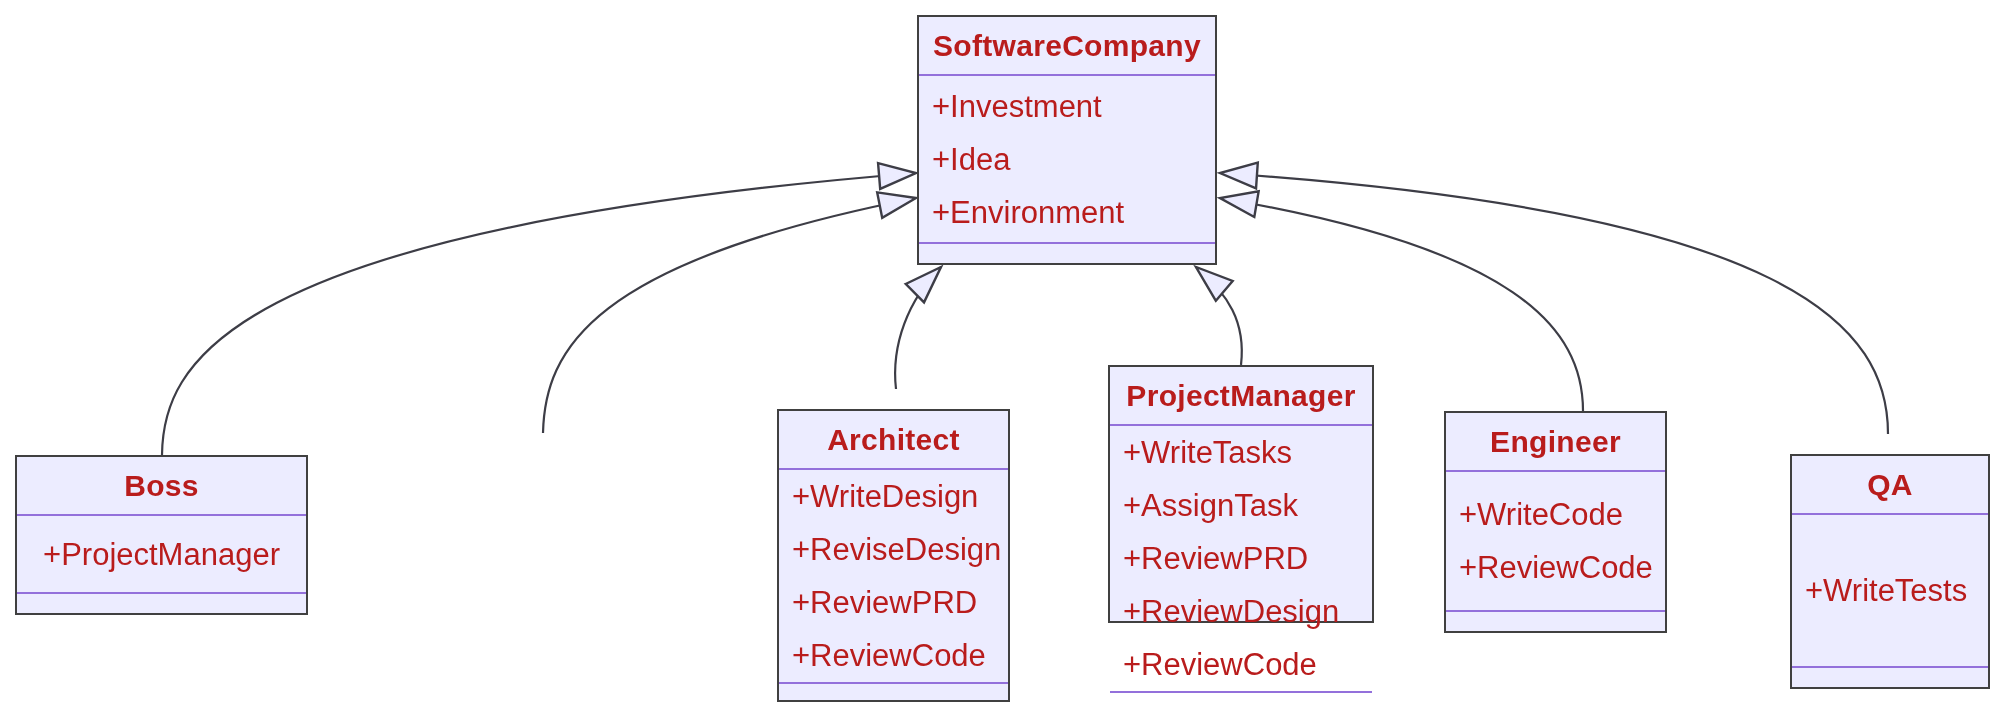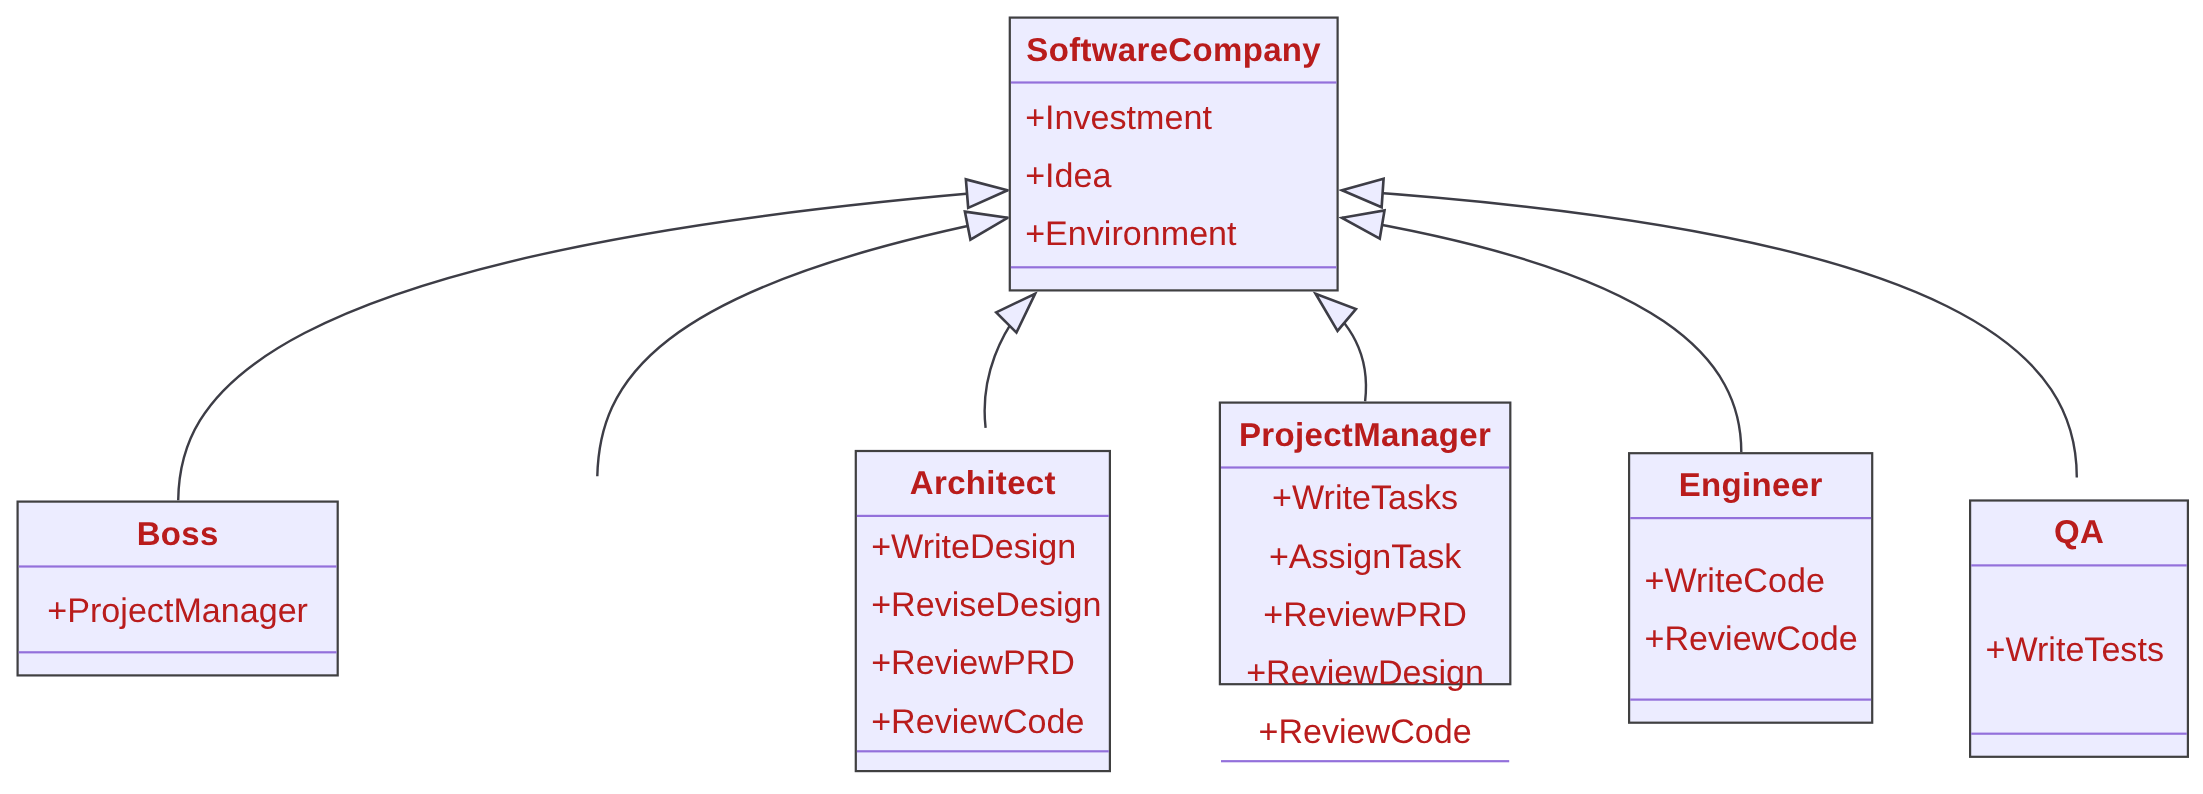--- a/index.html
+++ b/index.html
@@ -35,22 +35,22 @@
     border-bottom:2px solid #9370DB;
     font-size:31px;
   }
   .node .member{line-height:53px;white-space:nowrap;}
   .node .methods{flex:0 0 19px;}
   
   .n-softwarecompany{left:917px;top:15px;width:300px;height:250px;}
   .n-boss{left:15px;top:455px;width:293px;height:160px;text-align:center;}
   .n-productmanager{left:407px;top:433px;width:275px;height:205px;}
   .n-architect{left:777px;top:389px;width:233px;height:293px;margin-top:20px;}
-  .n-projectmanager{left:1108px;top:365px;width:266px;height:258px;text-align:center;}
-  .n-engineer{left:1480px;top:411px;width:223px;height:247px;}
+  .n-projectmanager{left:1108px;top:365px;width:266px;height:258px;}
+  .n-engineer{left:1444px;top:411px;width:223px;height:222px;}
   .n-qa{left:1790px;top:454px;width:200px;height:235px;}
 </style>
 </head>
 <body>
 
 <div class="canvas">
 
   <svg class="edges" viewBox="0 0 2003 722" xmlns="http://www.w3.org/2000/svg">
     <defs>
       <marker id="inheritArrow" markerUnits="userSpaceOnUse" markerWidth="44" markerHeight="32" refX="39" refY="15" orient="auto">

